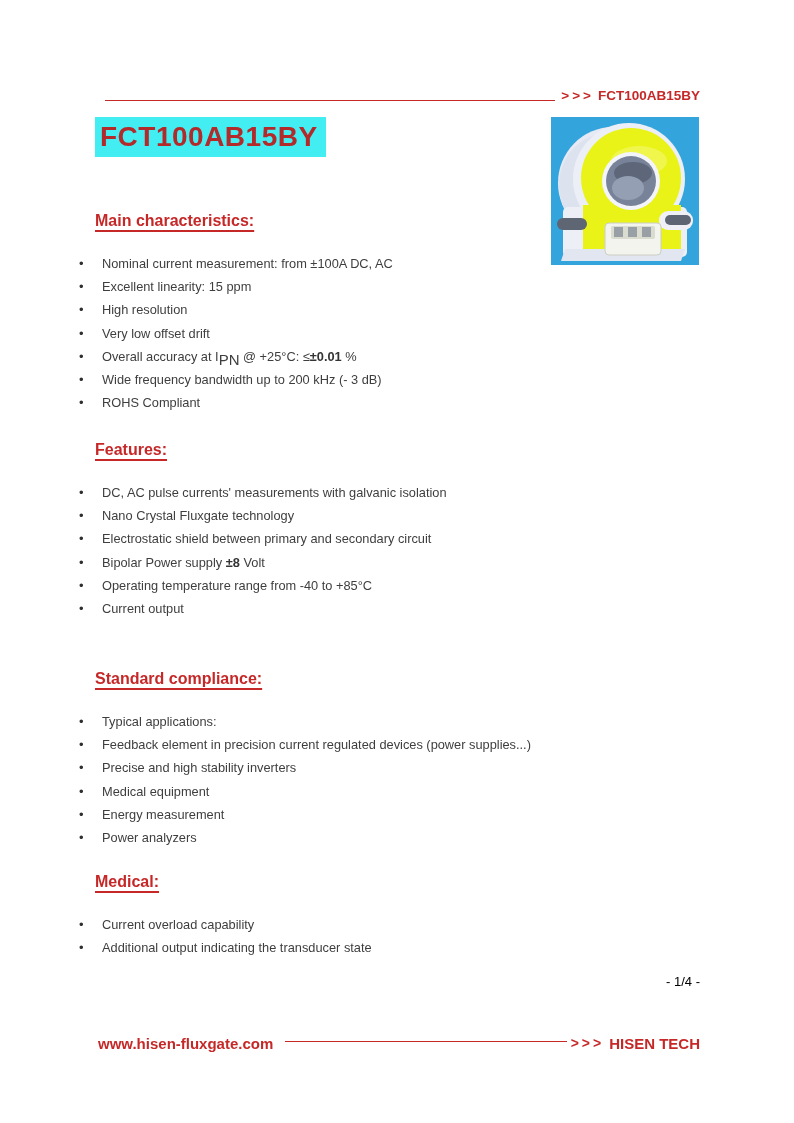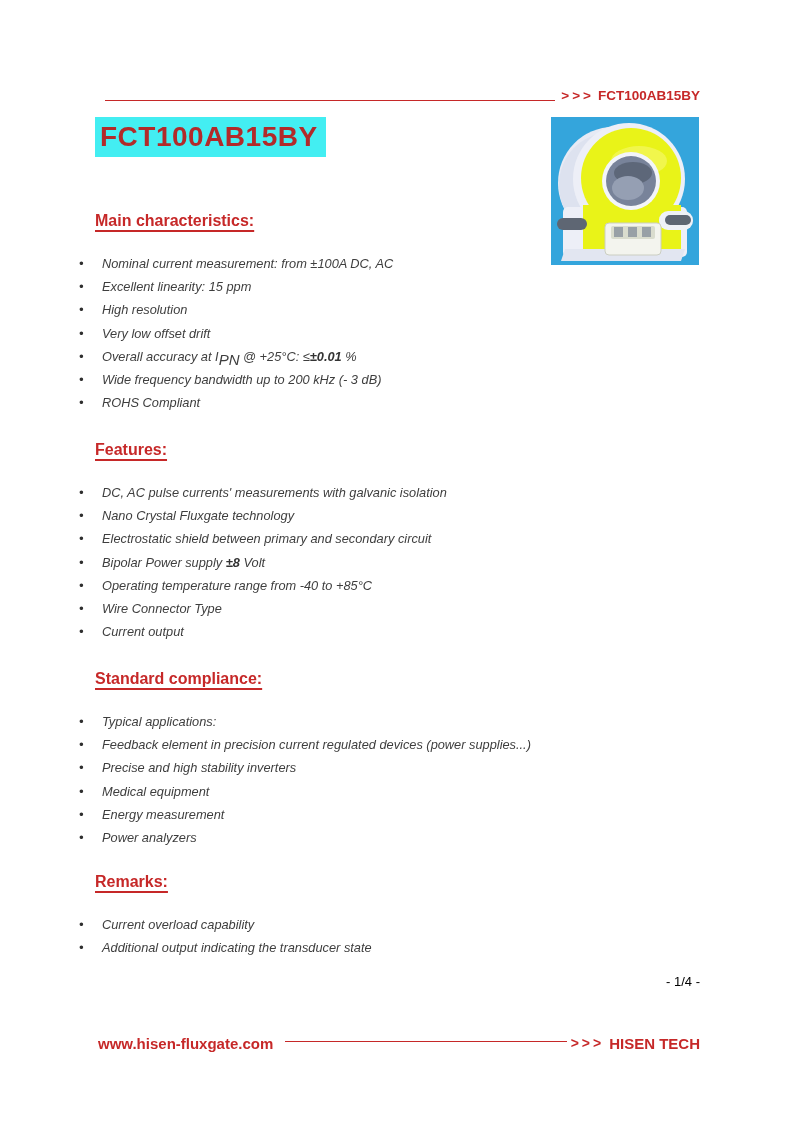--- a/index.html
+++ b/index.html
@@ -40,21 +40,21 @@
 
   
   .doc-section { position:absolute; left:60px; width:690px; }
   .doc-section h2 {
     margin-left:35px; display:inline-block;
     color:#C62828; font-size:16px; font-weight:bold; line-height:20px;
     text-decoration:underline; text-decoration-color:#C62828;
     text-decoration-thickness:1.5px; text-underline-offset:4px;text-align:right;
   }
   .doc-section ul {
-    list-style:none; margin-top:21px;font-style:italic;
+    list-style:none; margin-top:21px;
   }
   .doc-section li {
     position:relative; padding-left:42px; line-height:23.2px;
     color:#3E3E3E; font-size:12.8px;
   }
   .doc-section li::before {
     content:"\2022"; position:absolute; left:19px; top:0;
     color:#2F2F2F; font-size:13px;
   }
   .doc-section li sub { font-size:15px; line-height:0; }
@@ -146,39 +146,38 @@
   </div>
 
   <div class="doc-section" id="sec-features">
     <h2>Features:</h2>
     <ul>
         <li>DC, AC pulse currents' measurements with galvanic isolation</li>
         <li>Nano Crystal Fluxgate technology</li>
         <li>Electrostatic shield between primary and secondary circuit</li>
         <li><span>Bipolar Power supply  </span><b>±8</b><span> Volt</span></li>
         <li>Operating temperature range from -40 to +85°C</li>
-        <li>Wire Connector Type</li>
         <li>Current output</li>
       </ul>
   </div>
 
   <div class="doc-section" id="sec-standard">
     <h2>Standard compliance:</h2>
     <ul>
         <li>Typical applications:</li>
         <li>Feedback element in precision current regulated devices (power supplies...)</li>
         <li>Precise and high stability inverters</li>
         <li>Medical equipment</li>
         <li>Energy measurement</li>
         <li>Power analyzers</li>
       </ul>
   </div>
 
   <div class="doc-section" id="sec-remarks">
-    <h2>Remarks:</h2>
+    <h2>Medical:</h2>
     <ul>
         <li>Current overload capability</li>
         <li>Additional output indicating the transducer state</li>
       </ul>
   </div>
 
   <div class="page-number">- 1/4 -</div>
 
   <div class="doc-footer">
     <span class="website">www.hisen-fluxgate.com</span>

